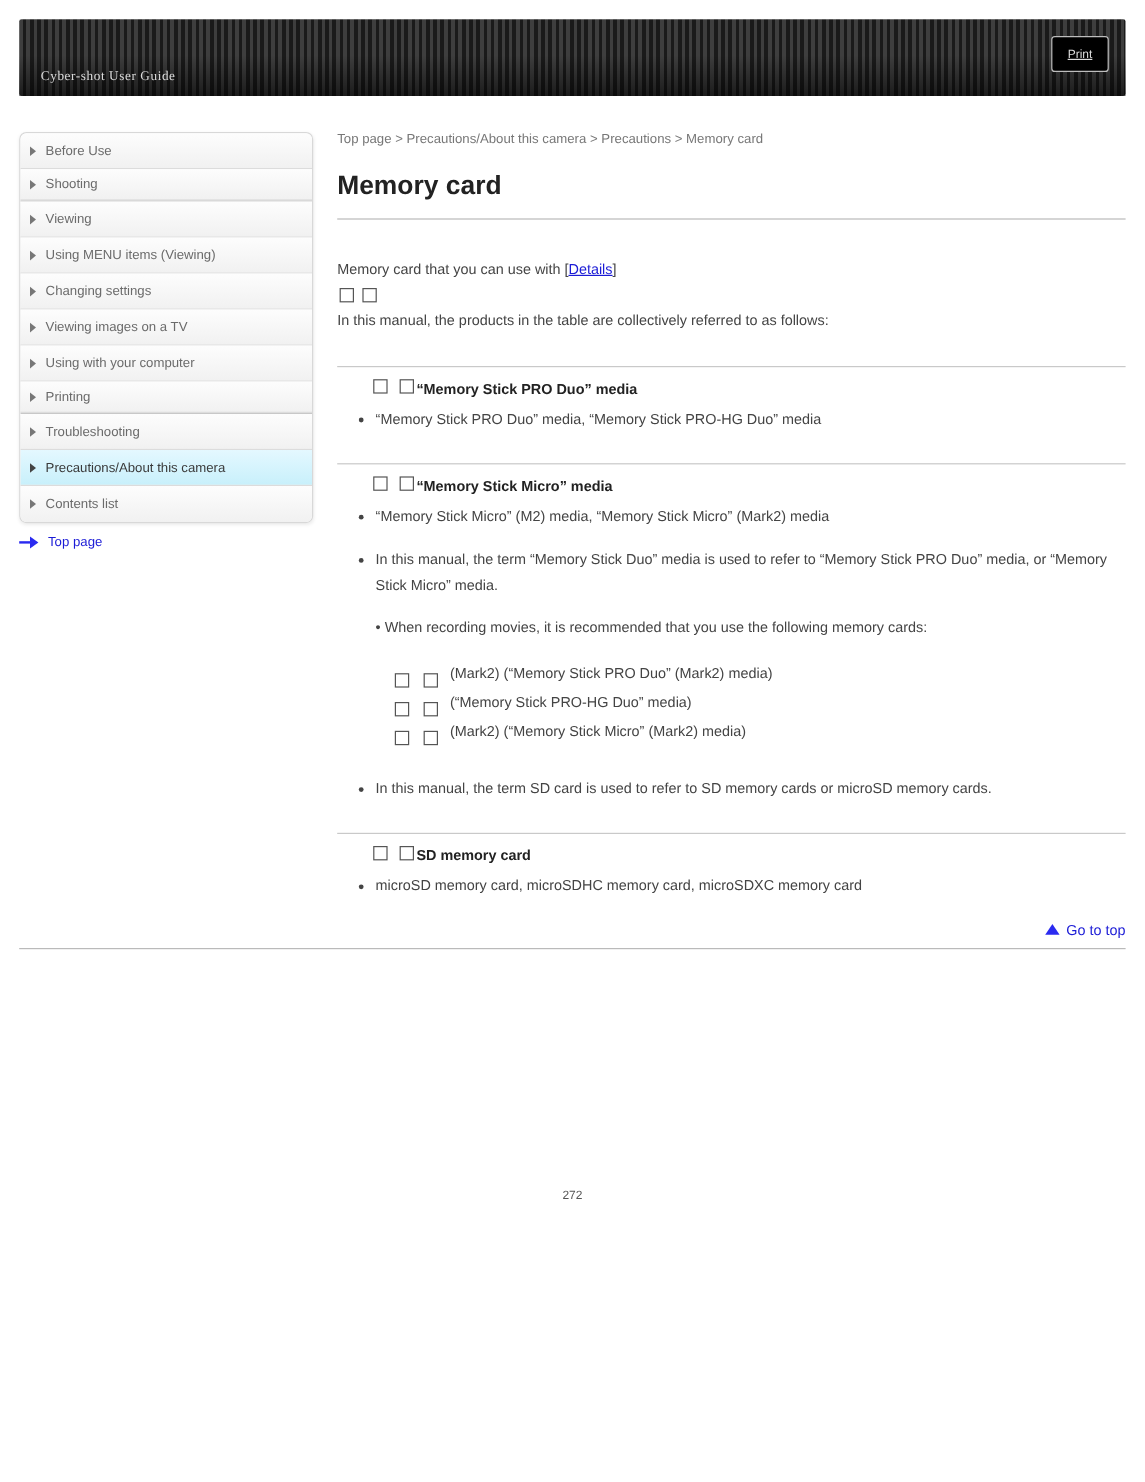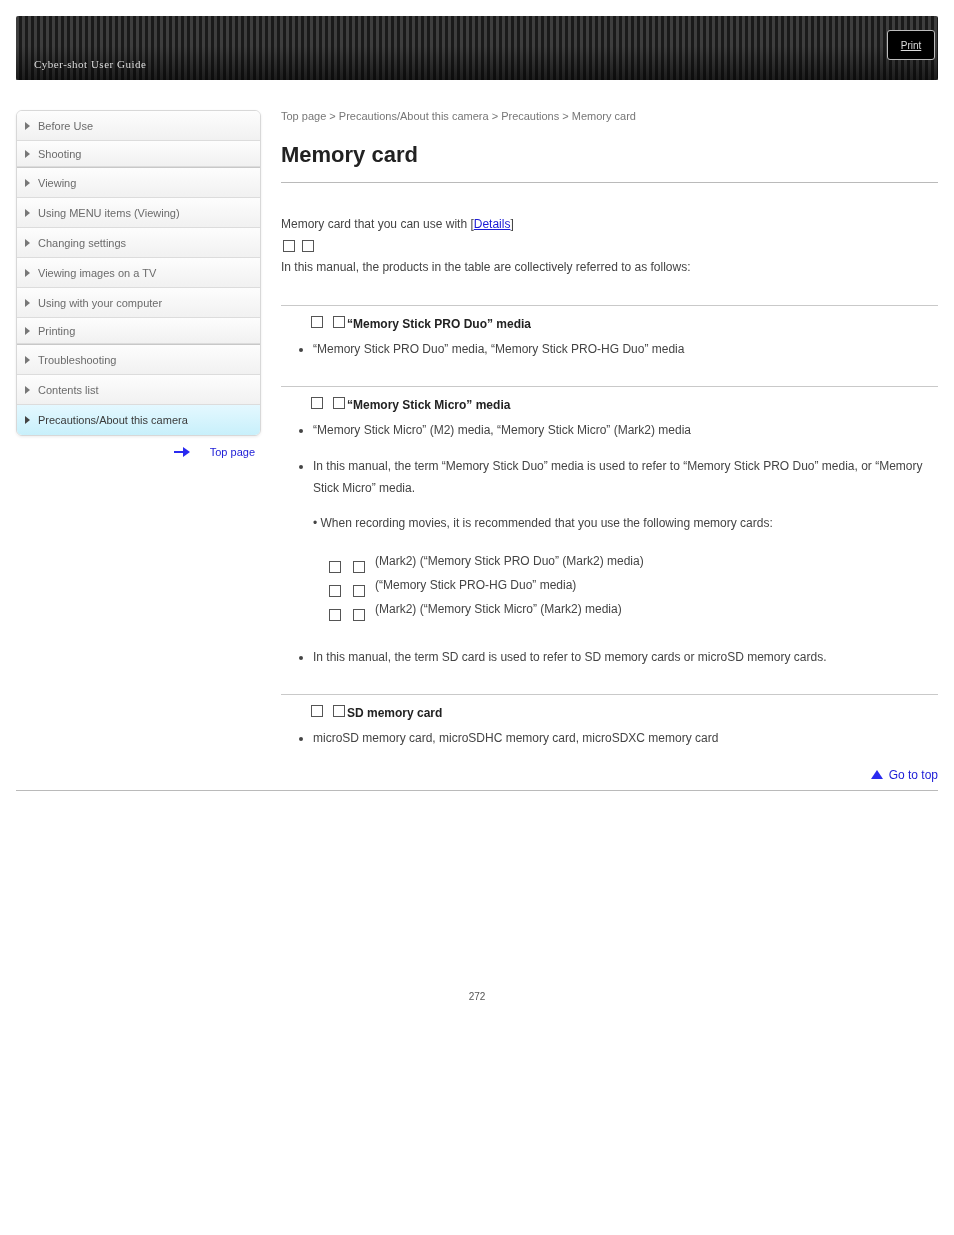--- a/index.html
+++ b/index.html
@@ -33,21 +33,21 @@
     position: absolute;
     left: 18px;
     bottom: 10px;
     color: #ddd;
     font-size: 11px;
     letter-spacing: 0.5px;
     font-family: Liberation Serif, serif;
   }
   .print-btn {
     position: absolute;
-    right: 3px;
+    right: 14px;
     top: 14px;
     width: 48px;
     height: 30px;
     background: #000;
     border: 1px solid #bdbdbd;
     border-radius: 3px;
     color: #dcdcdc;
     font-size: 10px;
     display: flex;
     align-items: center;
@@ -93,22 +93,21 @@
   }
   .nav-item.active .chev { border-left-color: #444; }
   .nav-hr {
     height: 1px;
     background: #c8c8c8;
     box-shadow: 0 1px 0 #fff;
   }
   .top-link {
     display: flex;
     align-items: center;
-    justify-content: flex-end;
-    gap: 20px;
+    gap: 8px;
     color: #1b1bd6;
     font-size: 11px;
     margin: 10px 6px 0 0;
     cursor: pointer;
   }
   .top-link .arrow {
     width: 16px; height: 8px;
     position: relative;
   }
   .top-link .arrow::before {
@@ -238,27 +237,27 @@
           </div>
         <div class="nav-item thin">
             <span class="chev"></span>
             <span>Printing</span>
           </div>
         <div class="nav-hr"></div>
         <div class="nav-item">
             <span class="chev"></span>
             <span>Troubleshooting</span>
           </div>
+        <div class="nav-item active">
+            <span class="chev"></span>
+            <span>Precautions/About this camera</span>
+          </div>
         <div class="nav-item">
             <span class="chev"></span>
             <span>Contents list</span>
-          </div>
-        <div class="nav-item active">
-            <span class="chev"></span>
-            <span>Precautions/About this camera</span>
           </div>
       </div>
       <div class="top-link">
         <span class="arrow"></span>
         <span>Top page</span>
       </div>
     </div>
 
     <div class="main">
       <div style="font-size:11px;color:#777;margin:0 0 20px 0;">

